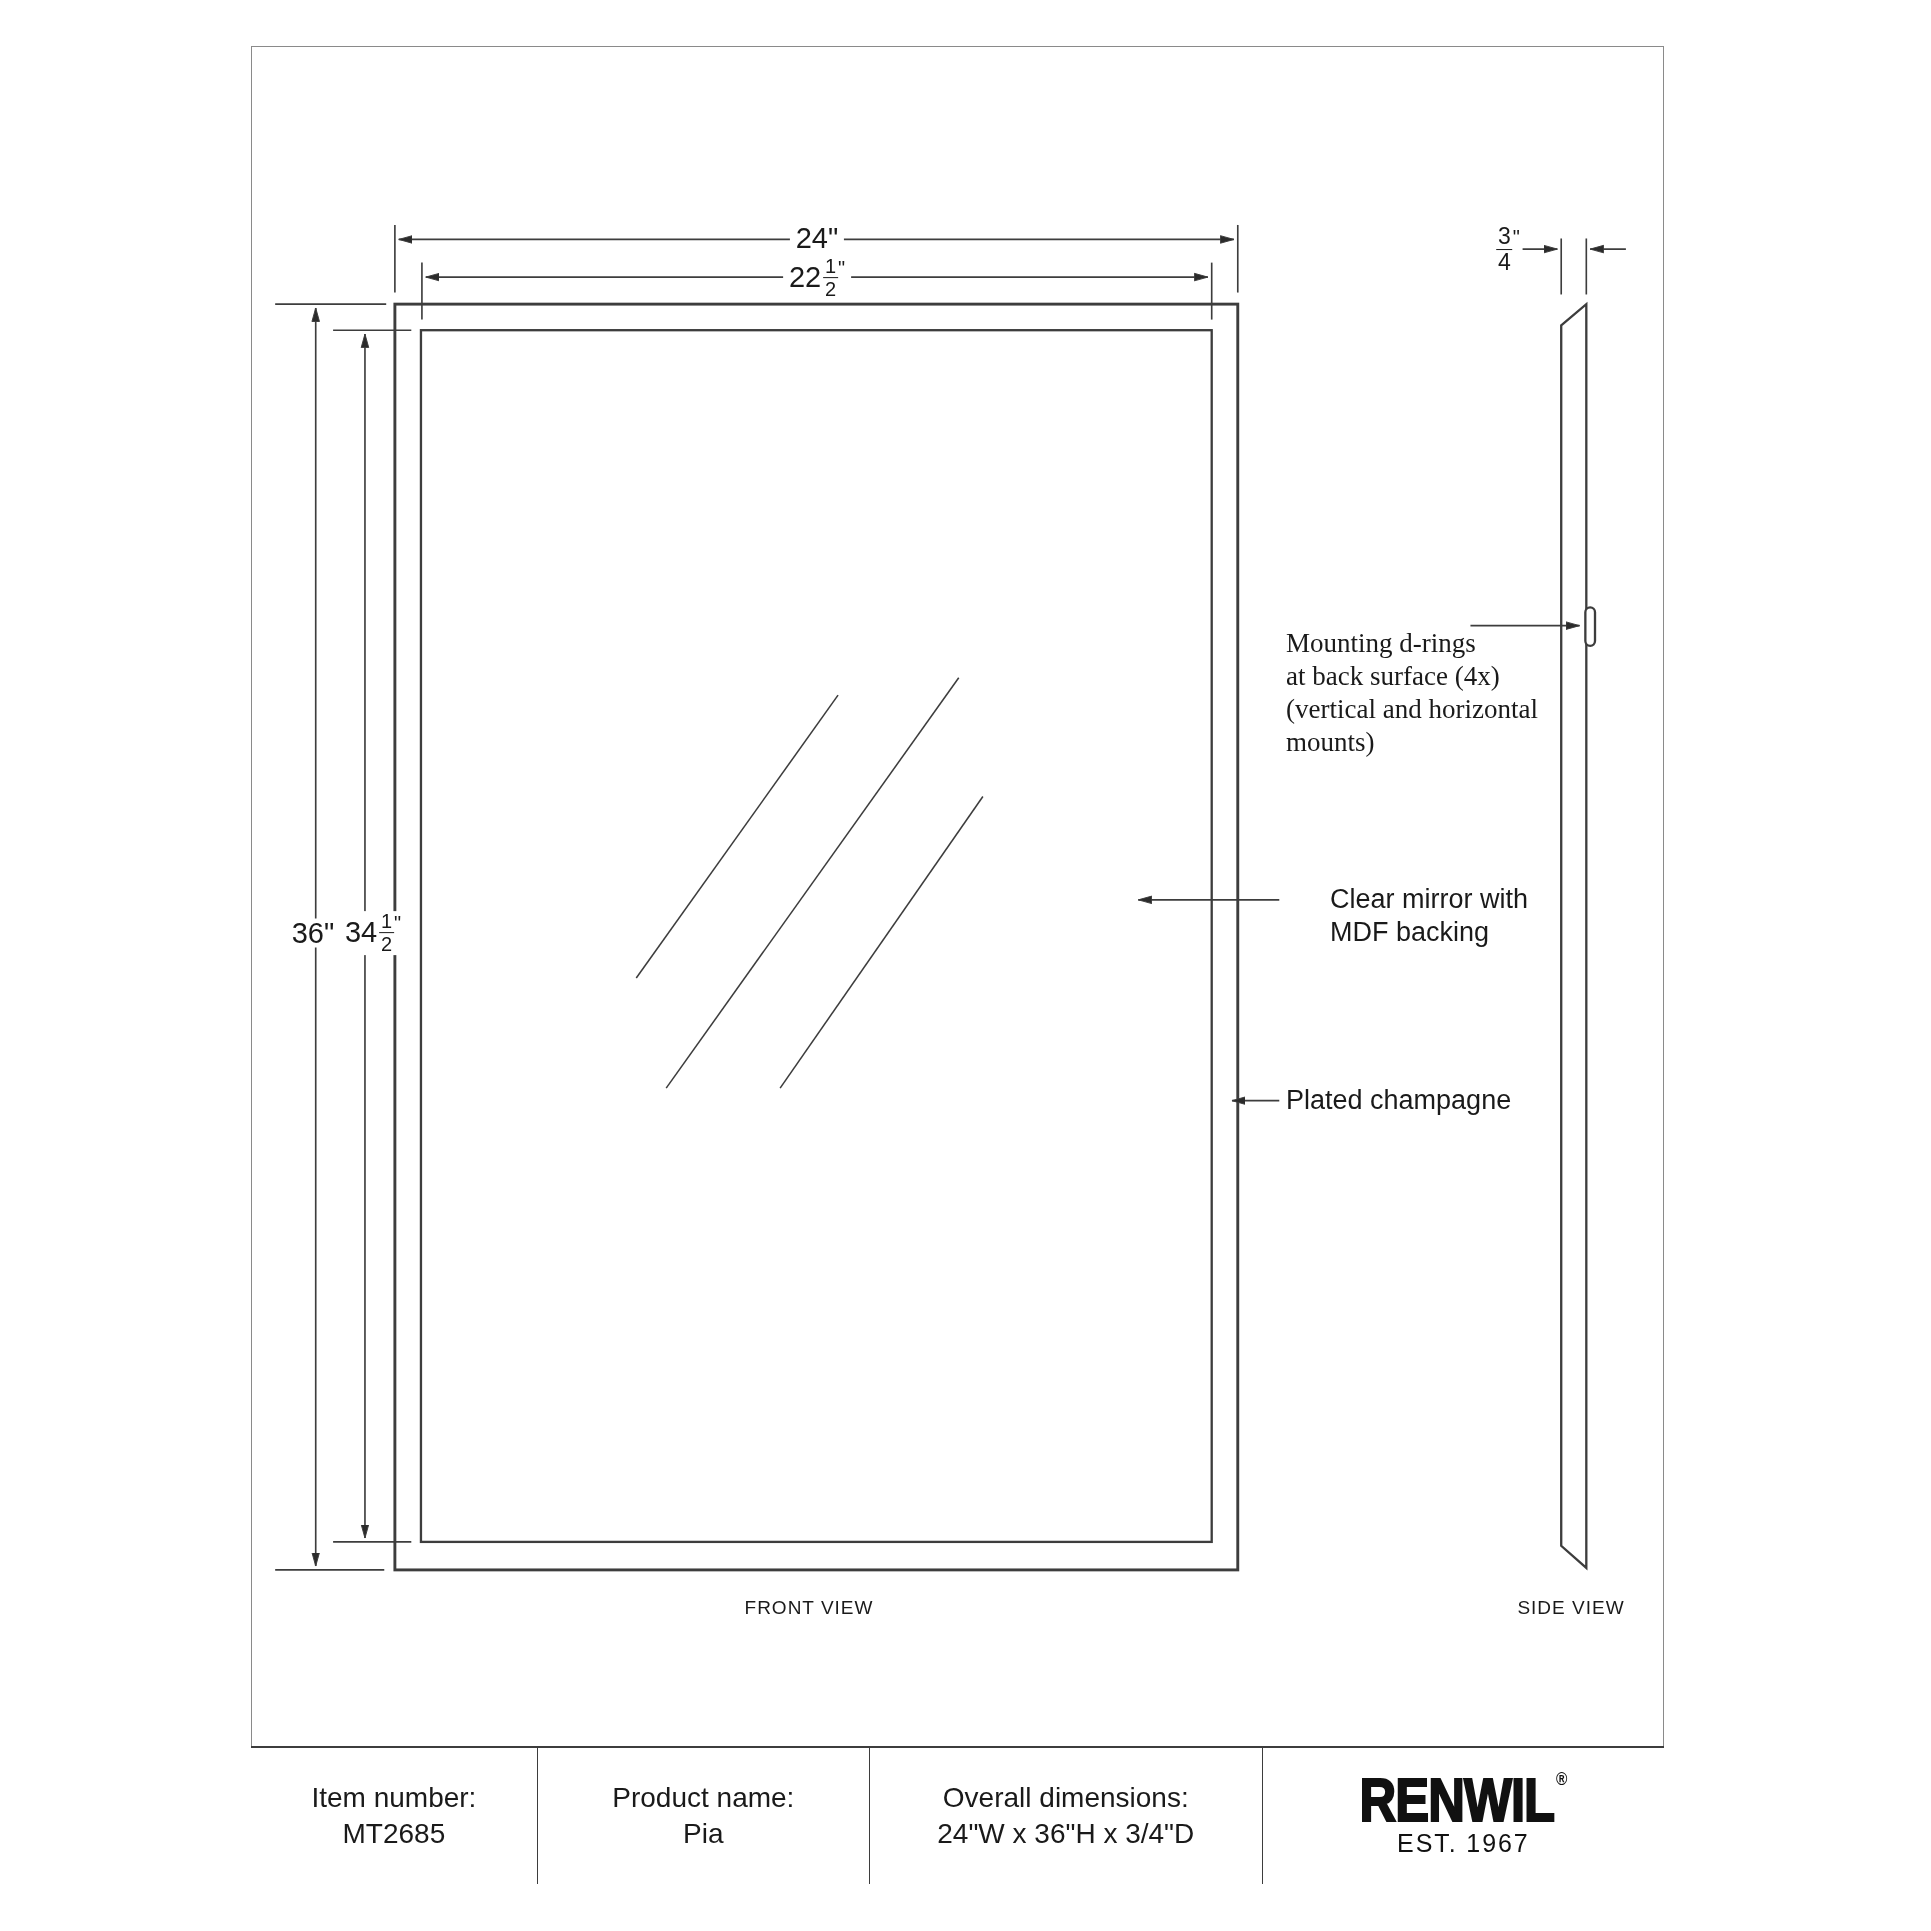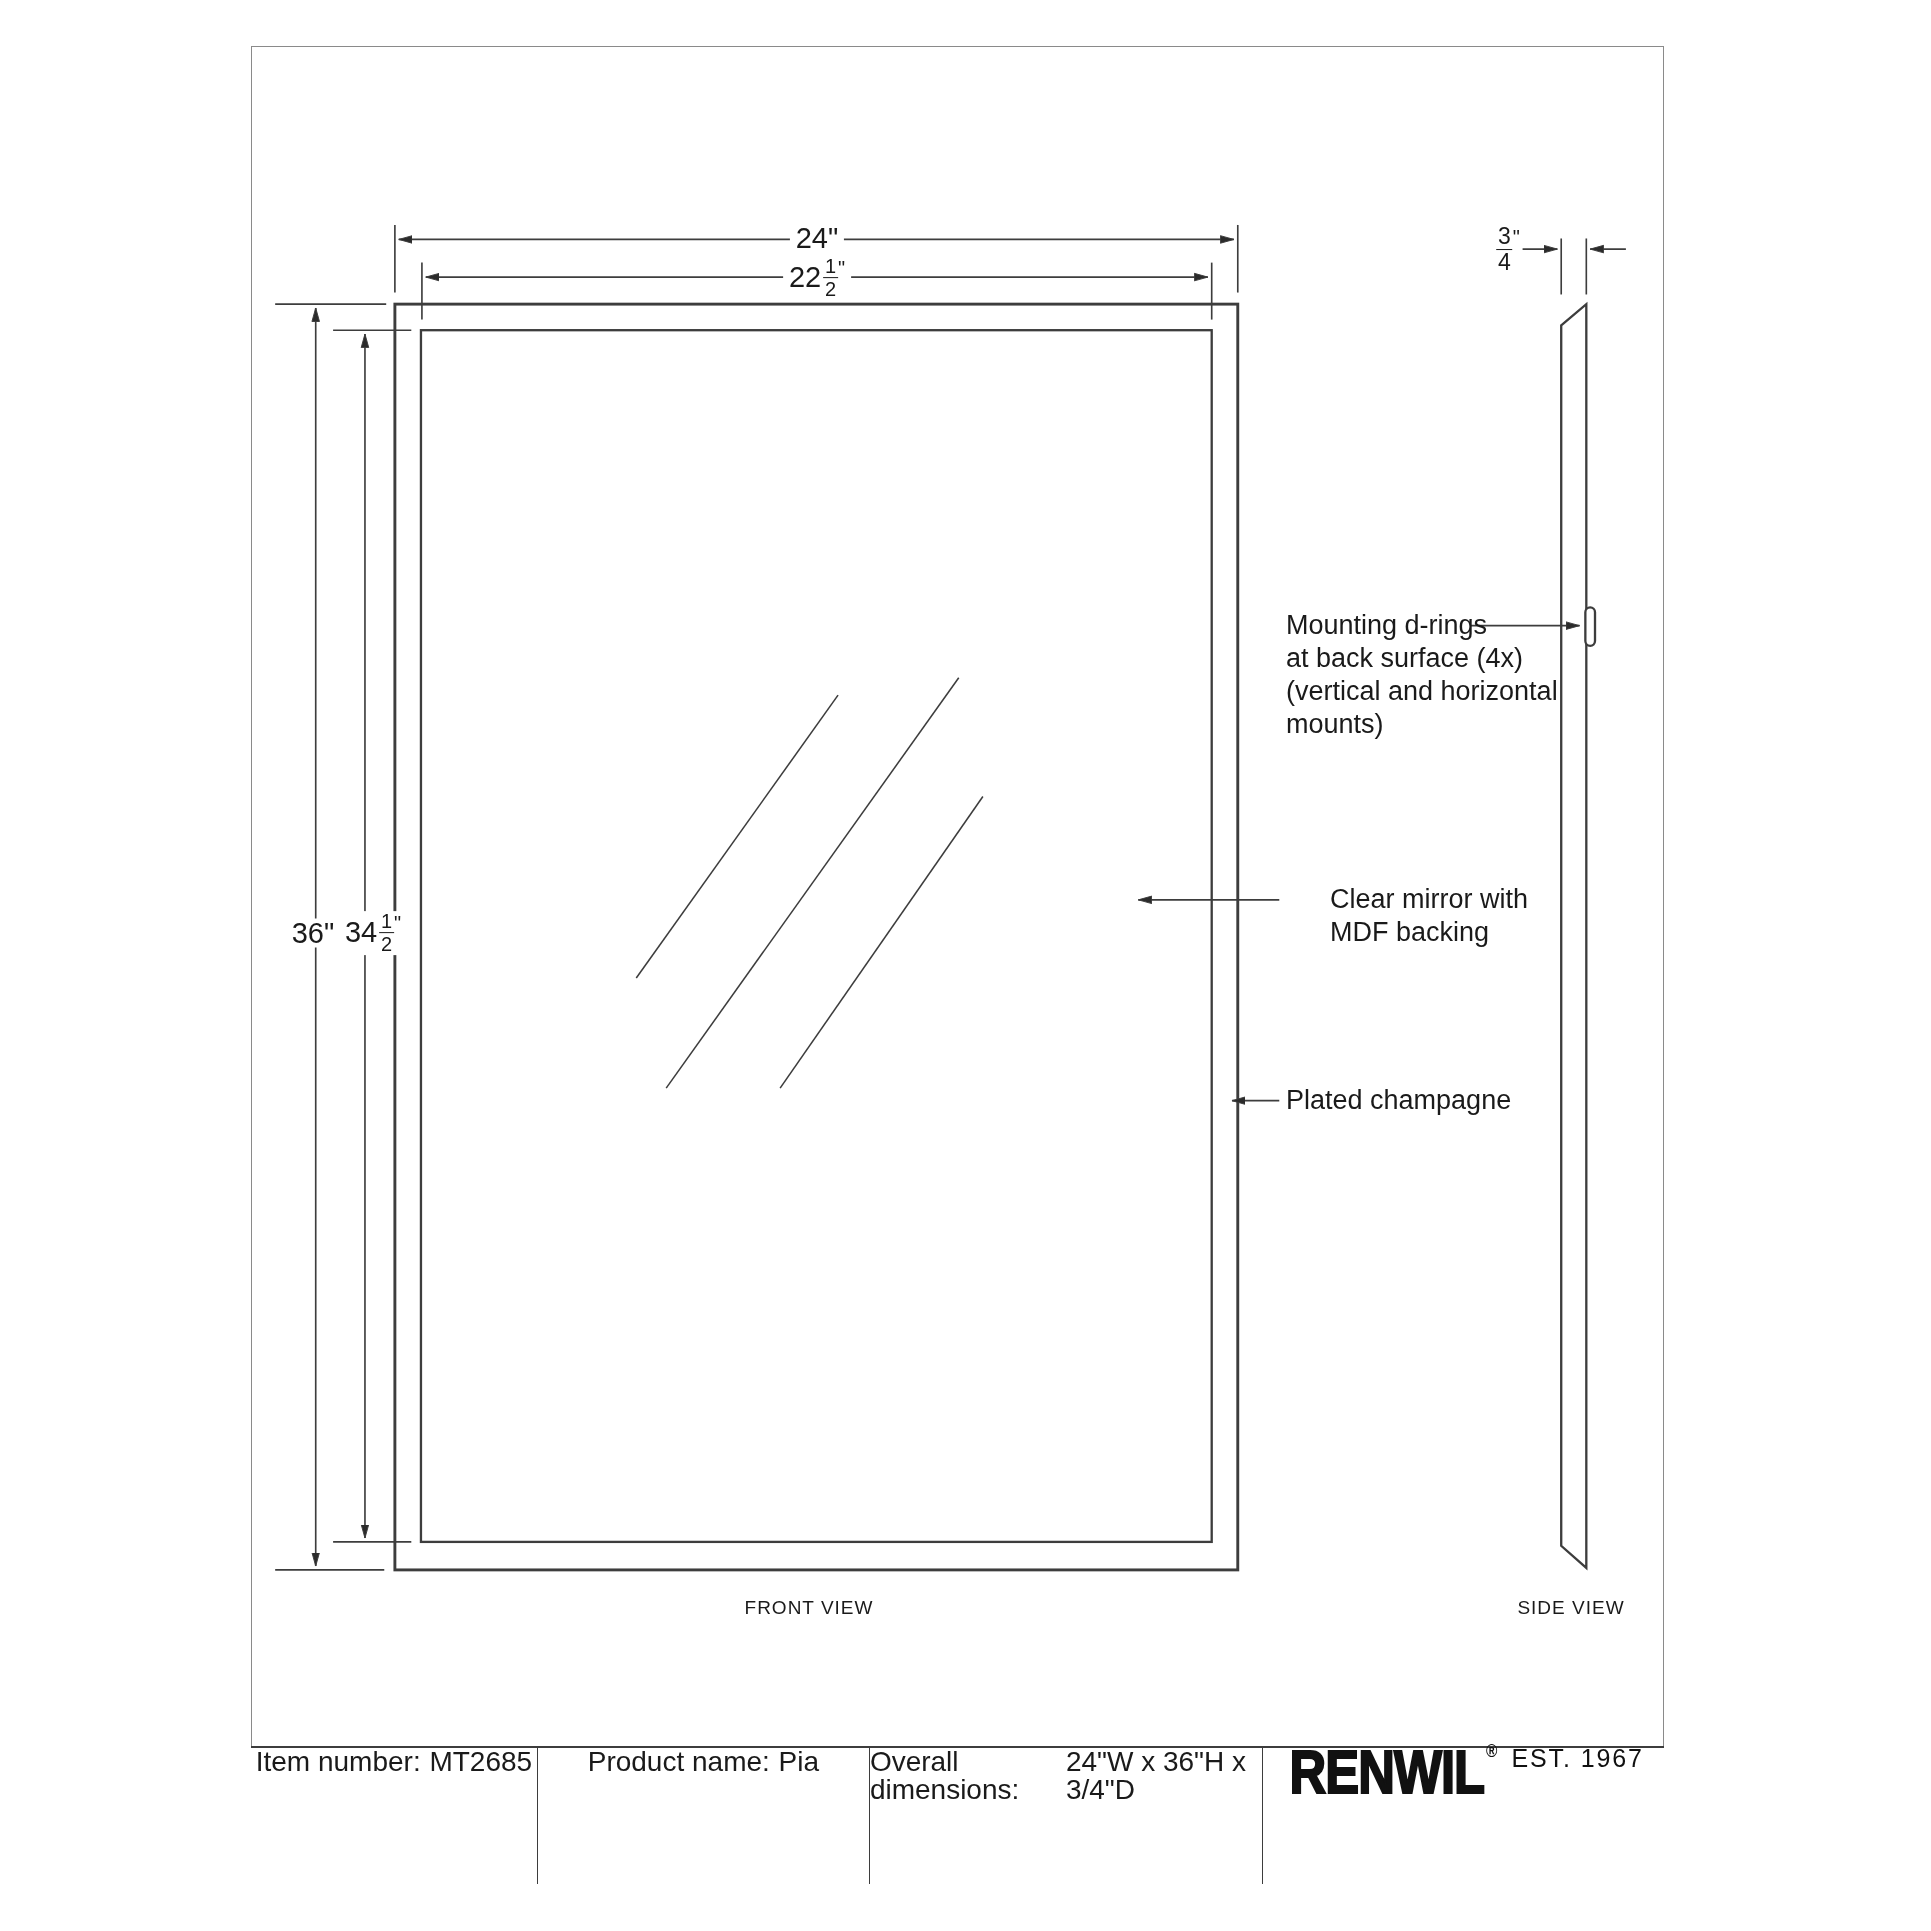--- a/index.html
+++ b/index.html
@@ -19,22 +19,22 @@
   .note{font-size:27px;line-height:33px;}
   
   .frac{display:inline-block;text-align:center;font-size:20px;line-height:1.02;vertical-align:middle;margin-left:1.9px;}
   .frac .num{display:block;border-bottom:1.9px solid #1a1a1a;padding:0 1.9px 1px 1.9px;}
   .frac .den{display:block;padding-top:1px;}
   .unit-sup{font-size:20px;align-self:flex-start;line-height:1;margin-top:1.9px;}
   .dim .whole{line-height:1;}
   
   .tblock{position:absolute;left:251px;top:1746px;width:1413px;height:138px;
           box-sizing:border-box;border-top:2.9px solid #3d3d3d;display:flex;background:#ffffff;}
-  .tcell{box-sizing:border-box;border-right:1.9px solid #3d3d3d;display:flex;flex-direction:row;
-         align-items:flex-start;justify-content:center;gap:8.7px;font-size:28px;line-height:1;}
+  .tcell{box-sizing:border-box;border-right:1.9px solid #3d3d3d;display:flex;flex-direction:column;
+         align-items:center;justify-content:center;gap:8.7px;font-size:28px;line-height:1;}
   .tcell:last-child{border-right:none;}
   .c1{width:20.3%;} .c2{width:23.5%;} .c3{width:27.8%;} .c4{width:28.4%;}
   .brand{font-weight:bold;font-size:54px;letter-spacing:-1px;
          transform:scaleY(1.12) scaleX(0.94);-webkit-text-stroke:1.9px #111;color:#111;
          display:flex;align-items:flex-start;line-height:0.9;}
   .brand .reg{font-size:16.4px;-webkit-text-stroke:0;font-weight:bold;margin-left:1.9px;margin-top:-1.9px;}
   .est{font-size:25px;letter-spacing:1.9px;color:#111;margin-top:-1.9px;}
 </style>
 </head>
 <body>
@@ -121,21 +121,21 @@
   </div>
 
   <div class="lbl dim center" style="left:1507px;top:250px;background:none;padding:0;">
     <span class="frac" style="font-size:23px;">
         <span class="num">3</span>
         <span class="den">4</span>
       </span>
       <span class="unit-sup">"</span>
   </div>
 
-  <div class="lbl note" style="left:1286px;top:609px;">
+  <div class="lbl note" style="left:1286px;top:627px;font-family:Liberation Serif, serif;">
     <div>Mounting d-rings</div>
     <div>at back surface (4x)</div>
     <div>(vertical and horizontal</div>
     <div>mounts)</div>
   </div>
 
   <div class="lbl note" style="left:1286px;top:883px;margin-left:44px;">
     <div>Clear mirror with</div>
     <div>MDF backing</div>
   </div>

